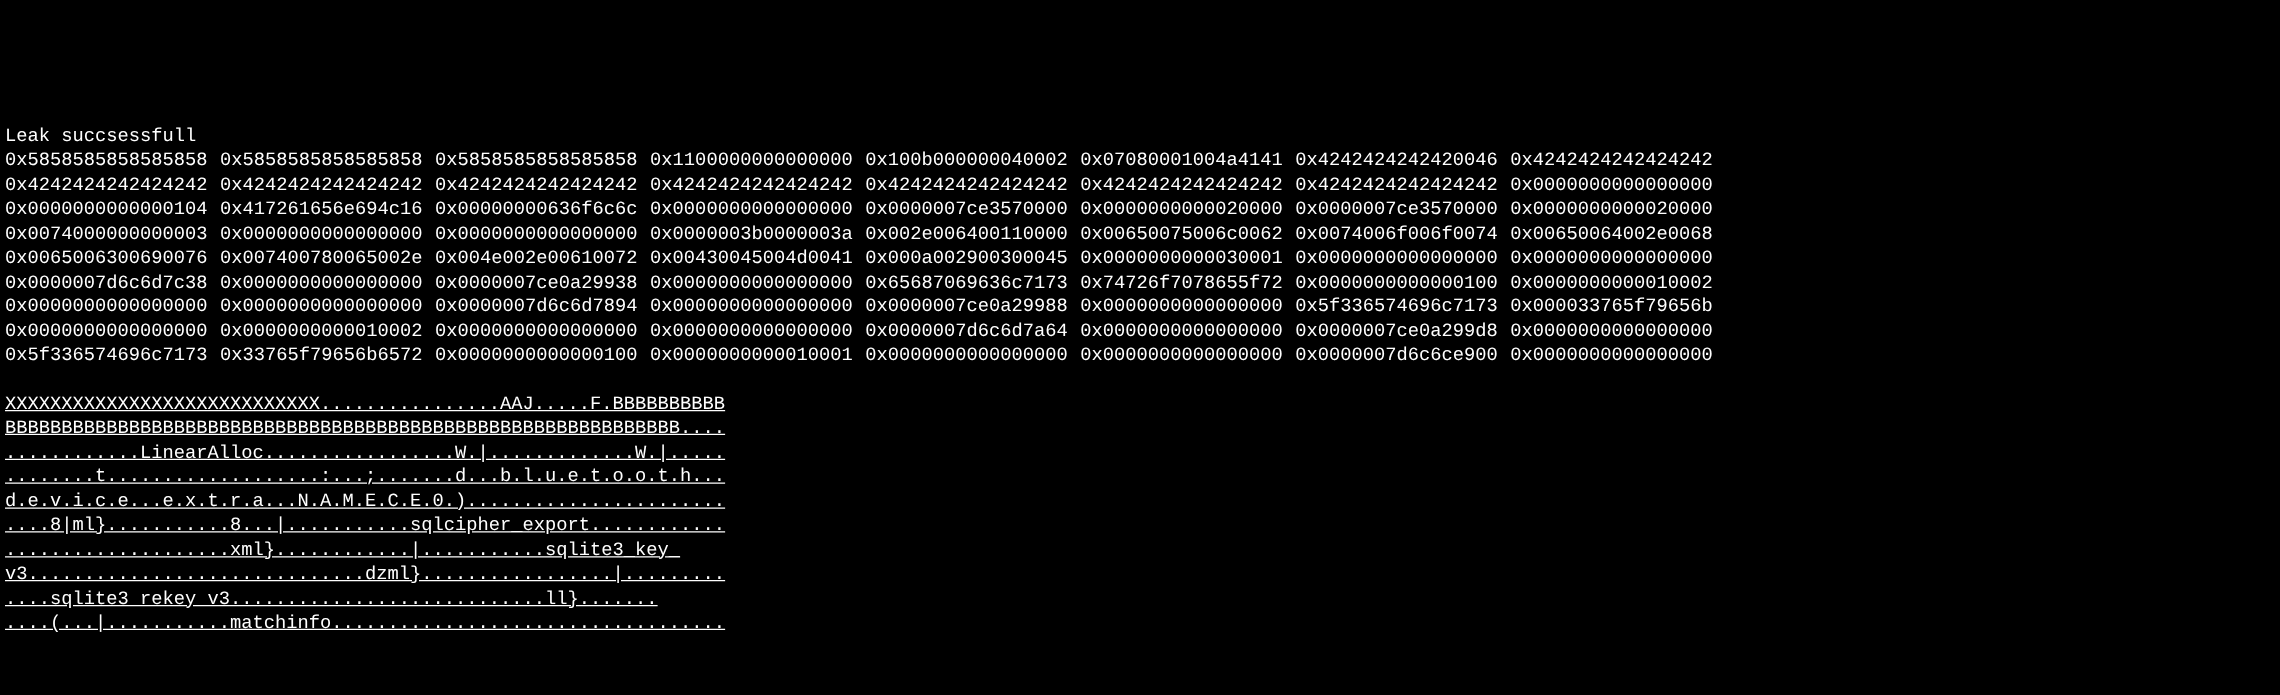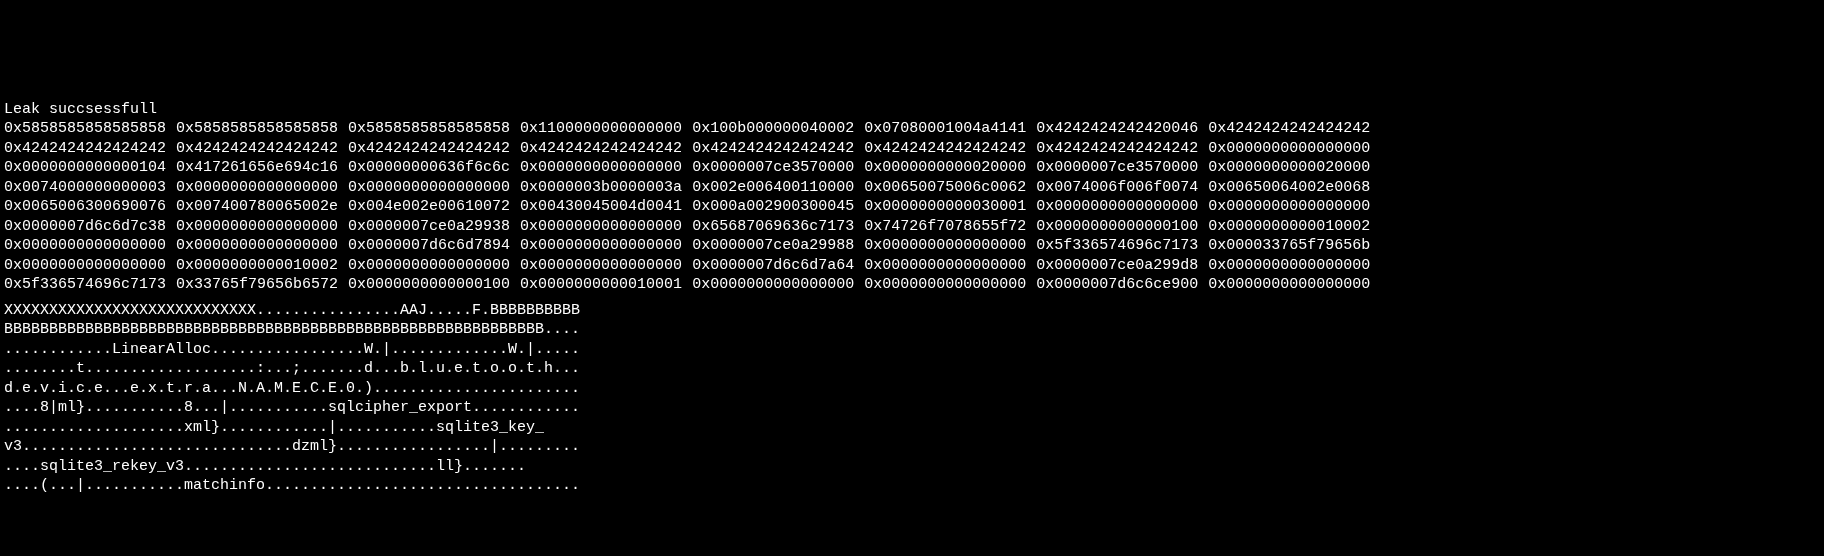--- a/index.html
+++ b/index.html
@@ -27,21 +27,22 @@
     }
     .hex-cell {
       display: inline-block;
       margin-right: 10px;
     }
     .header {
       display: block;
     }
     .ascii-dump {
       display: block;
-      margin-top: 6px;
+      margin-top: 19px;
+      text-decoration: underline;
     }
     .ascii-line {
       display: block;
     }
   </style>
 </head>
 <body>
 
 
 

